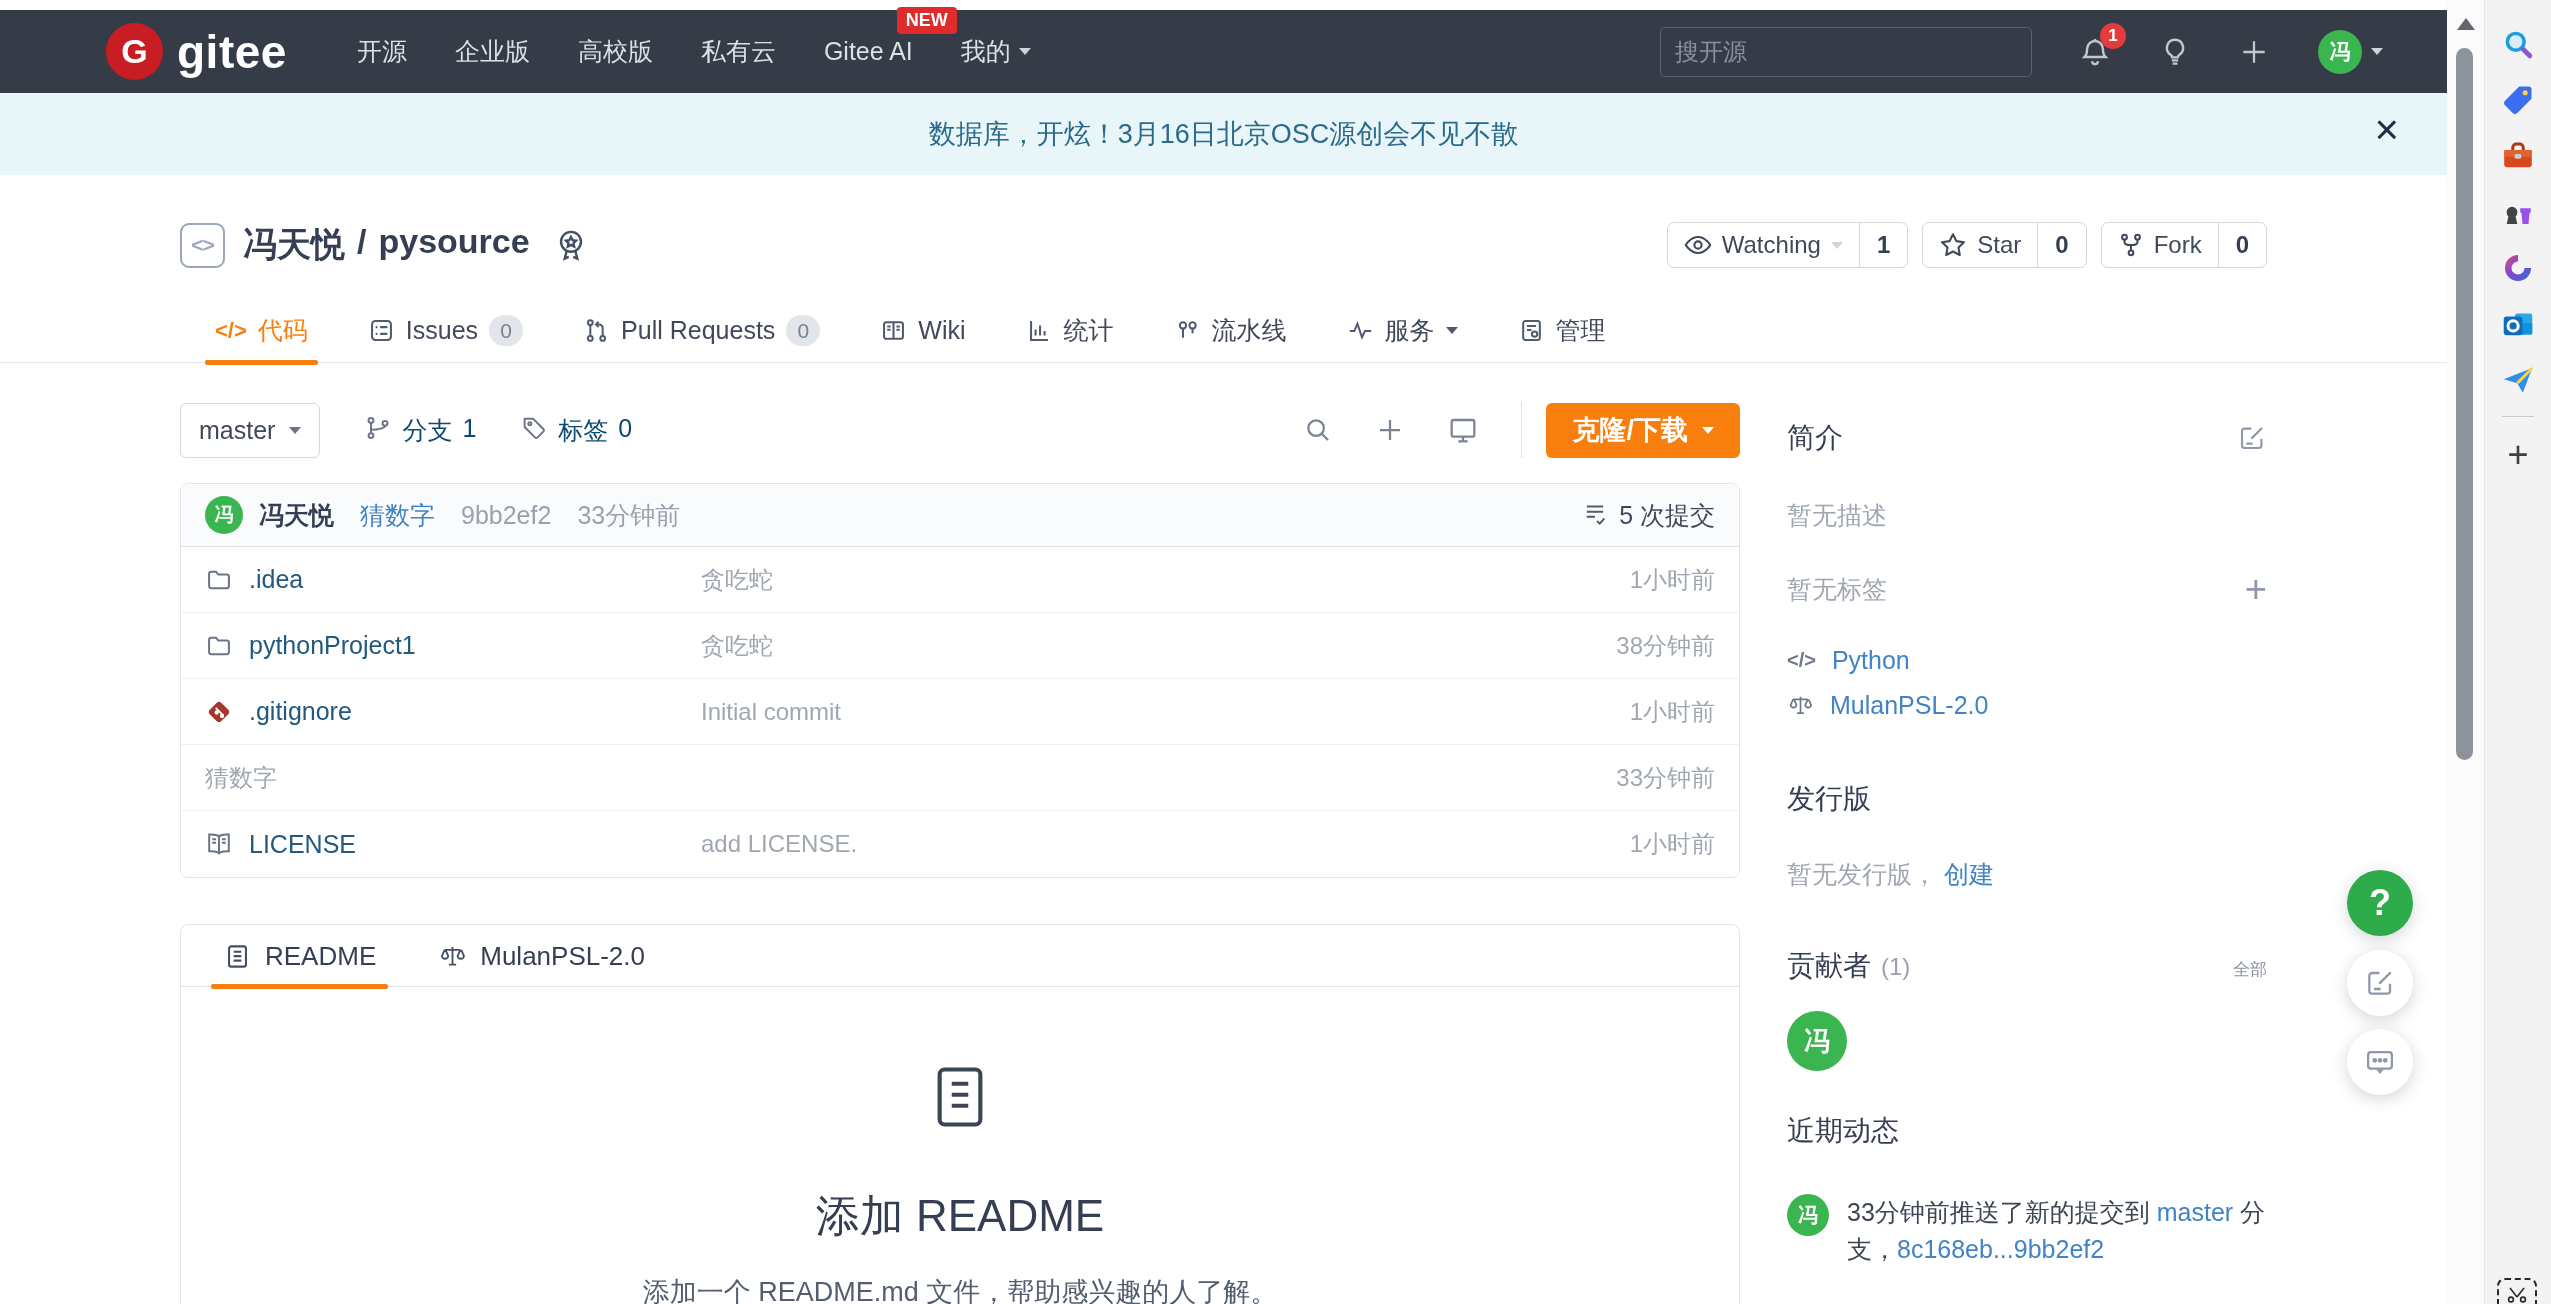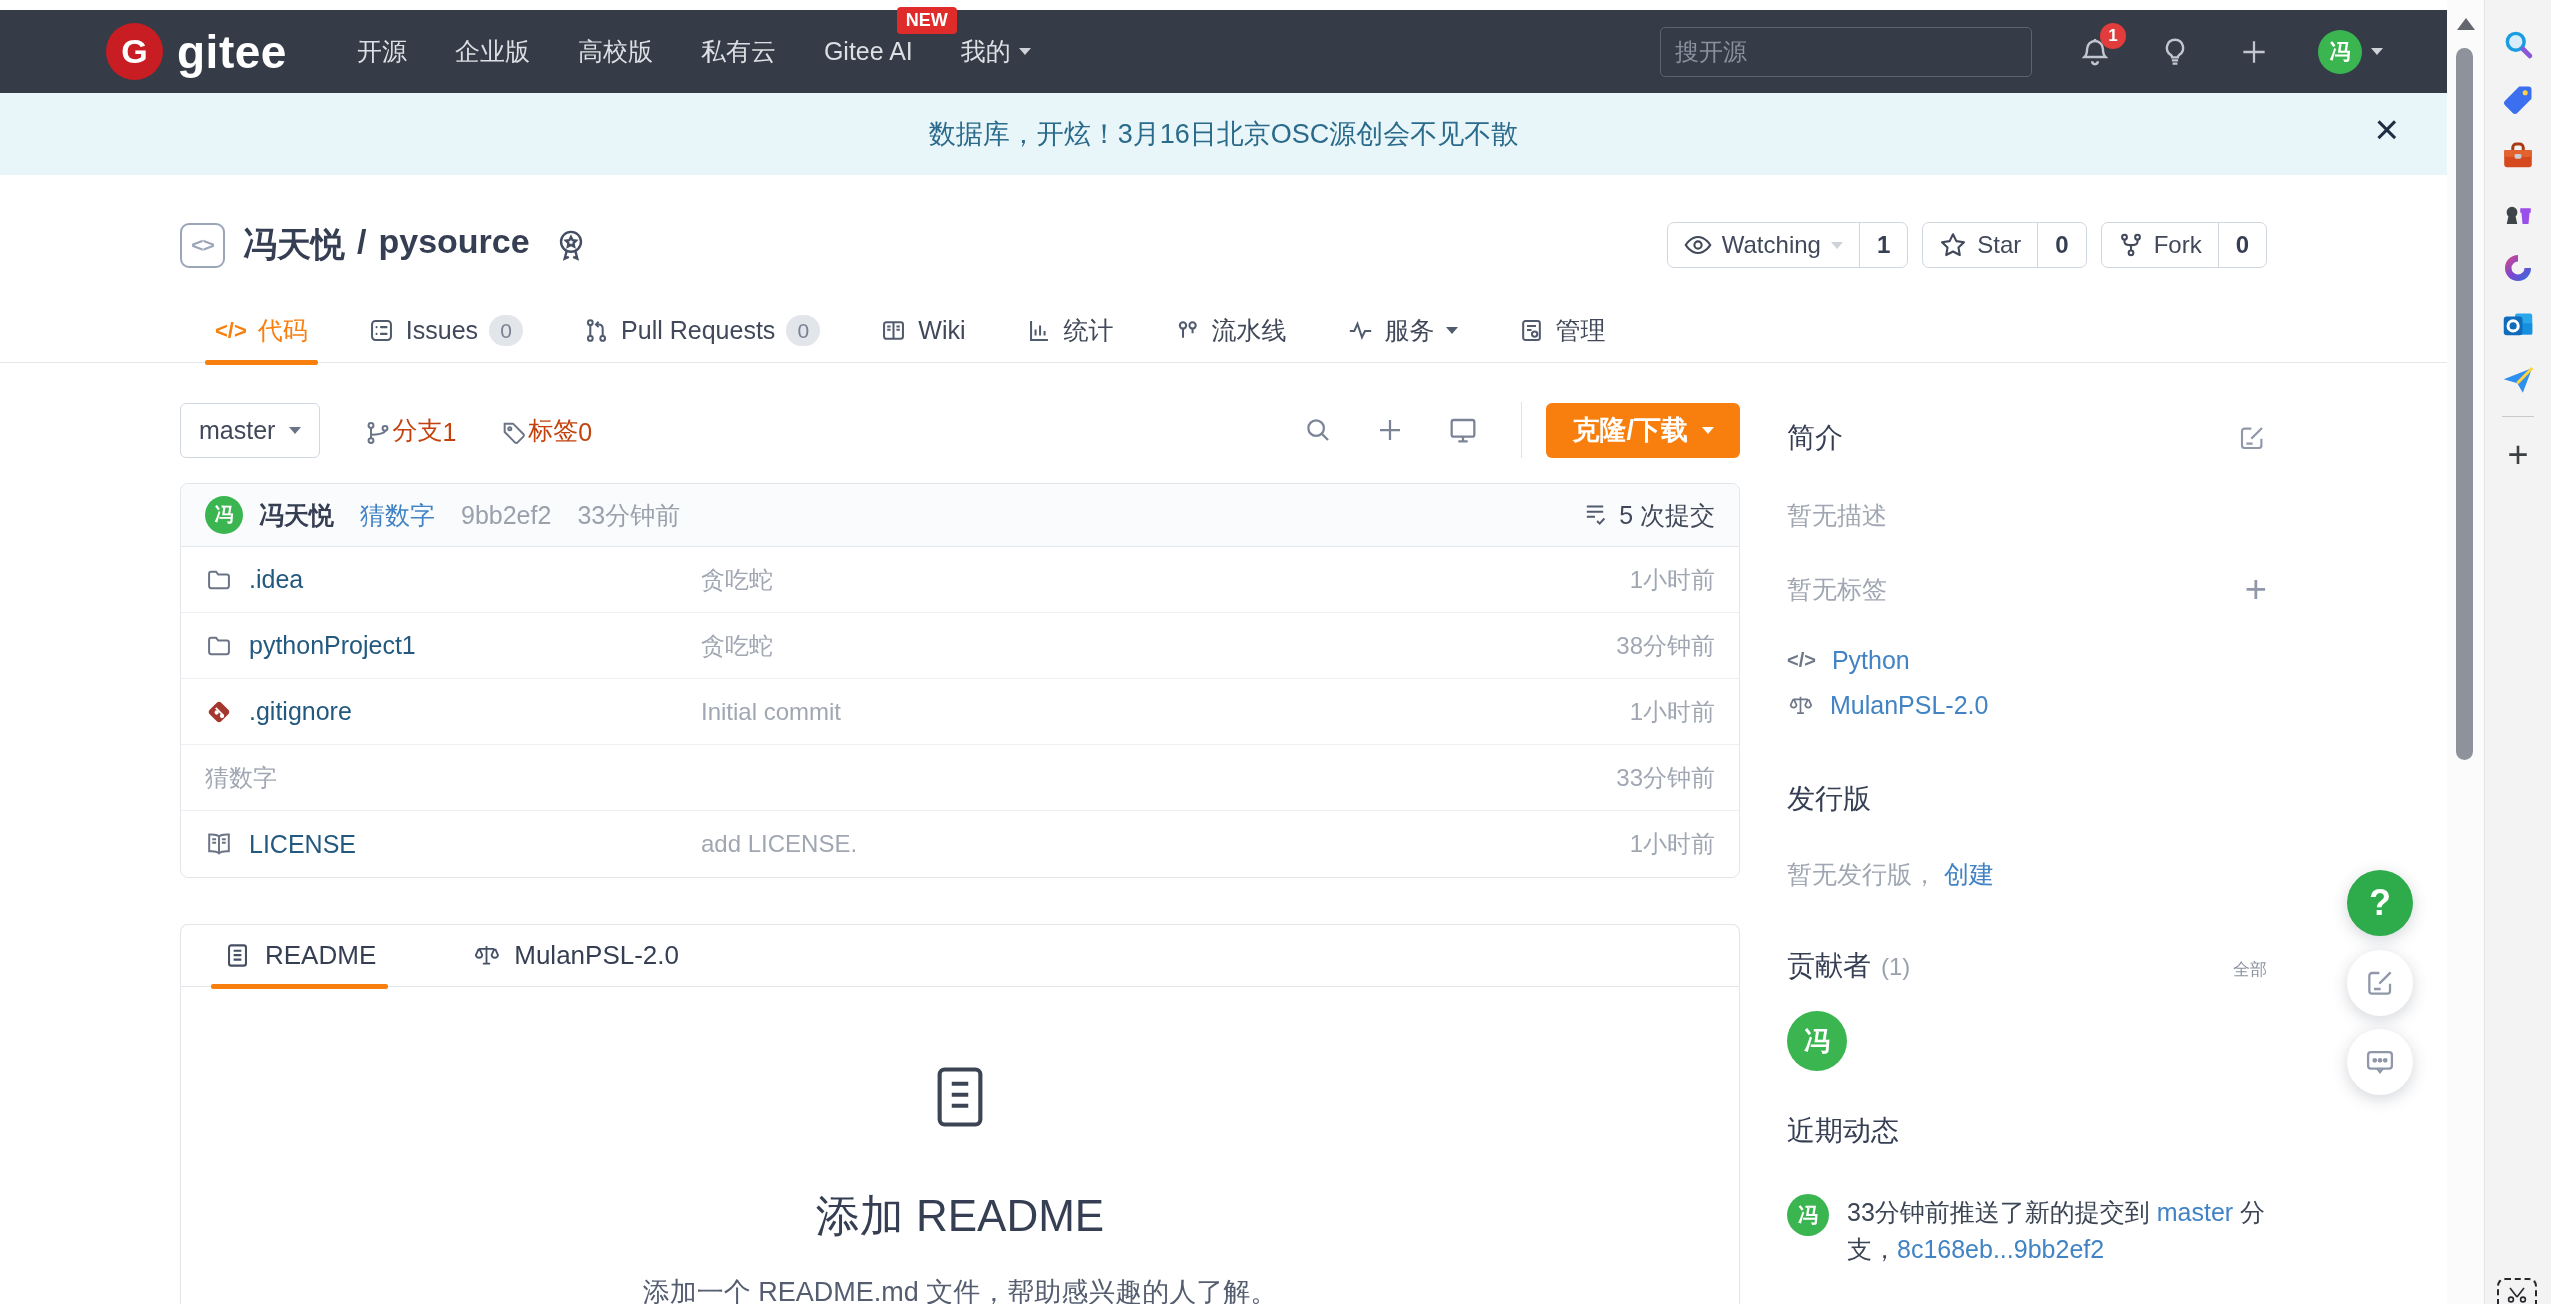--- a/index.html
+++ b/index.html
@@ -69,21 +69,21 @@
   .tab-badge{min-width:34px;height:31px;border-radius:16px;background:#e2e5ea;color:#7a8292;font-size:21px;
     display:flex;align-items:center;justify-content:center;padding:0 8px}
 
   .main-area{display:flex;padding:38px 0 0 180px;gap:47px}
   .main-col{width:1560px}
 
   
   .toolbar{display:flex;align-items:center;height:58px}
   .branch-btn{display:flex;align-items:center;gap:14px;height:55px;padding:0 18px;border:1px solid #d1d7de;
     border-radius:6px;background:#fff;font-size:25px;color:#40485a}
-  .meta-link{display:flex;align-items:flex-end;font-size:25px;color:#c2410c;margin-left:44px}
+  .meta-link{display:flex;align-items:flex-start;gap:10px;font-size:25px;color:#0c4a6e;margin-left:44px}
   .meta-link .ticon{color:#6b7486;display:flex}
   .tool-ics{margin-left:auto;display:flex;align-items:center;gap:42px;color:#7a8495}
   .vdiv{width:1px;height:56px;background:#dfe3e8;margin-left:42px}
   .clone-btn{margin-left:24px;height:55px;padding:0 26px;background:var(--accent-orange,#f87f0d);
     border-radius:6px;color:#fff;font-size:27px;font-weight:bold;display:flex;align-items:center;gap:14px}
   .clone-btn .caret{border-top-color:#fff}
 
   
   .file-table{margin-top:24px;border:1px solid #e2e6eb;border-radius:8px;overflow:hidden;background:#fff}
   .commit-row{height:63px;background:#fafbfc;border-bottom:1px solid #e2e6eb;display:flex;
@@ -98,21 +98,21 @@
   .file-row{height:66px;display:flex;align-items:center;padding:0 24px;border-bottom:1px solid #edeff3;font-size:25px}
   .file-row:last-child{border-bottom:none}
   .file-name-cell{width:496px;display:flex;align-items:center;gap:16px}
   .file-name-cell .ticon{color:#6b7486;display:flex}
   .file-link{color:var(--file-link,#23597f)}
   .file-msg{flex:1;color:#a0a7b2;font-size:24px}
   .file-time{width:170px;text-align:right;color:#a0a7b2;font-size:24px}
 
   
   .readme-box{margin-top:46px;border:1px solid #e2e6eb;border-radius:8px 8px 0 0;border-bottom:none;height:430px;background:#fff}
-  .readme-tabs{height:62px;border-bottom:1px solid #e2e6eb;display:flex;align-items:center;padding:0 42px;gap:96px}
+  .readme-tabs{height:62px;border-bottom:1px solid #e2e6eb;display:flex;align-items:flex-start;padding:0 42px;gap:62px}
   .rtab{display:flex;align-items:center;gap:13px;font-size:26px;color:#353e52;height:62px;position:relative}
   .rtab .ticon{color:#444f63;display:flex}
   .rtab.active::after{content:'';position:absolute;left:-12px;right:-12px;bottom:-2px;height:5px;
     background:var(--accent-orange,#f87f0d);border-radius:2px}
   .readme-content{text-align:center;padding-top:74px}
   .readme-clip{display:inline-flex;color:#3c4554}
   .readme-heading{margin-top:50px;font-size:44px;font-weight:normal;color:#353e52}
   .readme-desc{margin-top:28px;font-size:27px;color:#555e70}
 
   

